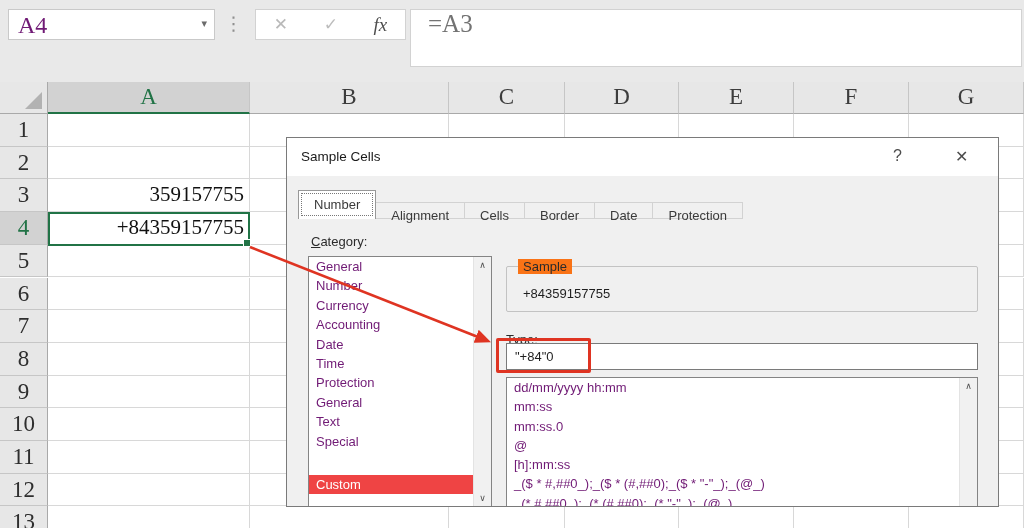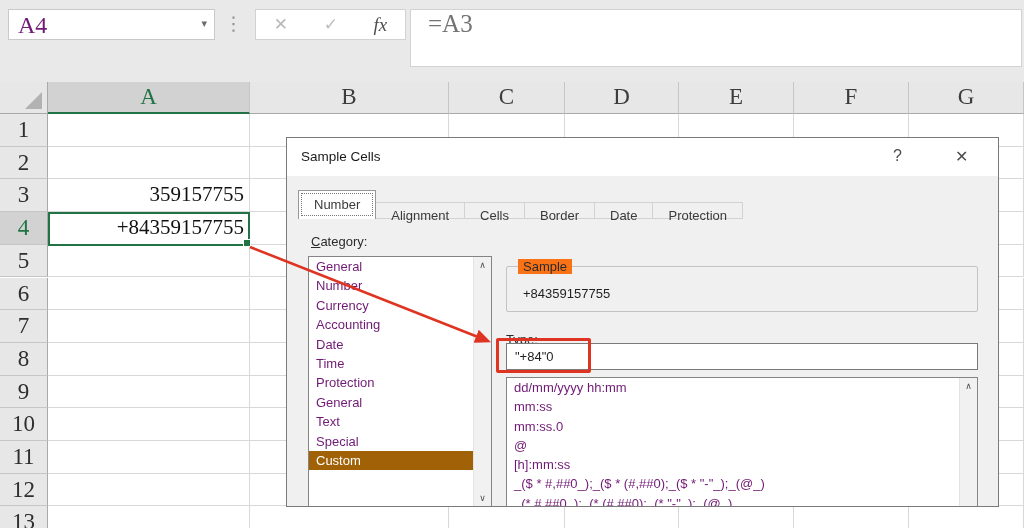--- a/index.html
+++ b/index.html
@@ -56,21 +56,21 @@
   .tabstrip{position:absolute;left:11px;top:53px;height:28px;display:flex;align-items:flex-end;}
   .tab{height:17px;line-height:26px;padding:0 15px;background:#f0f0f0;
        border:1px solid #d2d2d2;border-left:none;box-sizing:border-box;color:#3a3a3a;}
   .tab:first-child{border-left:1px solid #d2d2d2;}
   .tab.active{height:29px;line-height:28px;background:#fff;border:1px solid #989898;
               border-bottom:none;outline:1px dotted #777;outline-offset:-4px;z-index:2;}
   .lbl{position:absolute;color:#2b2b2b;}
   #catlist{position:absolute;left:21px;top:118px;width:184px;height:251px;background:#fff;
            border:1px solid #848484;box-sizing:border-box;overflow:hidden;}
   .litem{height:19.4px;line-height:19.4px;padding-left:7px;white-space:nowrap;color:#701a75;}
-  .litem.sel{background:#a16207;color:#fff;}
+  .litem.sel{background:#ef4444;color:#fff;margin-top:24px;}
   .vscroll{position:absolute;right:0;top:0;bottom:0;width:17px;background:#f1f1f1;
            border-left:1px solid #e3e3e3;}
   .sarrow{position:absolute;left:0;width:17px;height:16px;text-align:center;line-height:16px;
           font-size:9px;color:#515151;}
   .sarrow.up{top:0;} .sarrow.dn{bottom:0;}
   #samplebox{position:absolute;left:219px;top:128px;width:472px;height:46px;
              border:1px solid #c3c3c3;border-radius:2px;box-sizing:border-box;}
   #samplebox .glabel{position:absolute;left:11px;top:-8px;background:#f97316;padding:0 5px;}
   #samplebox .gval{position:absolute;left:16px;top:19px;color:#1f1f1f;}
   #typeinput{position:absolute;left:219px;top:205px;width:472px;height:27px;background:#fff;

